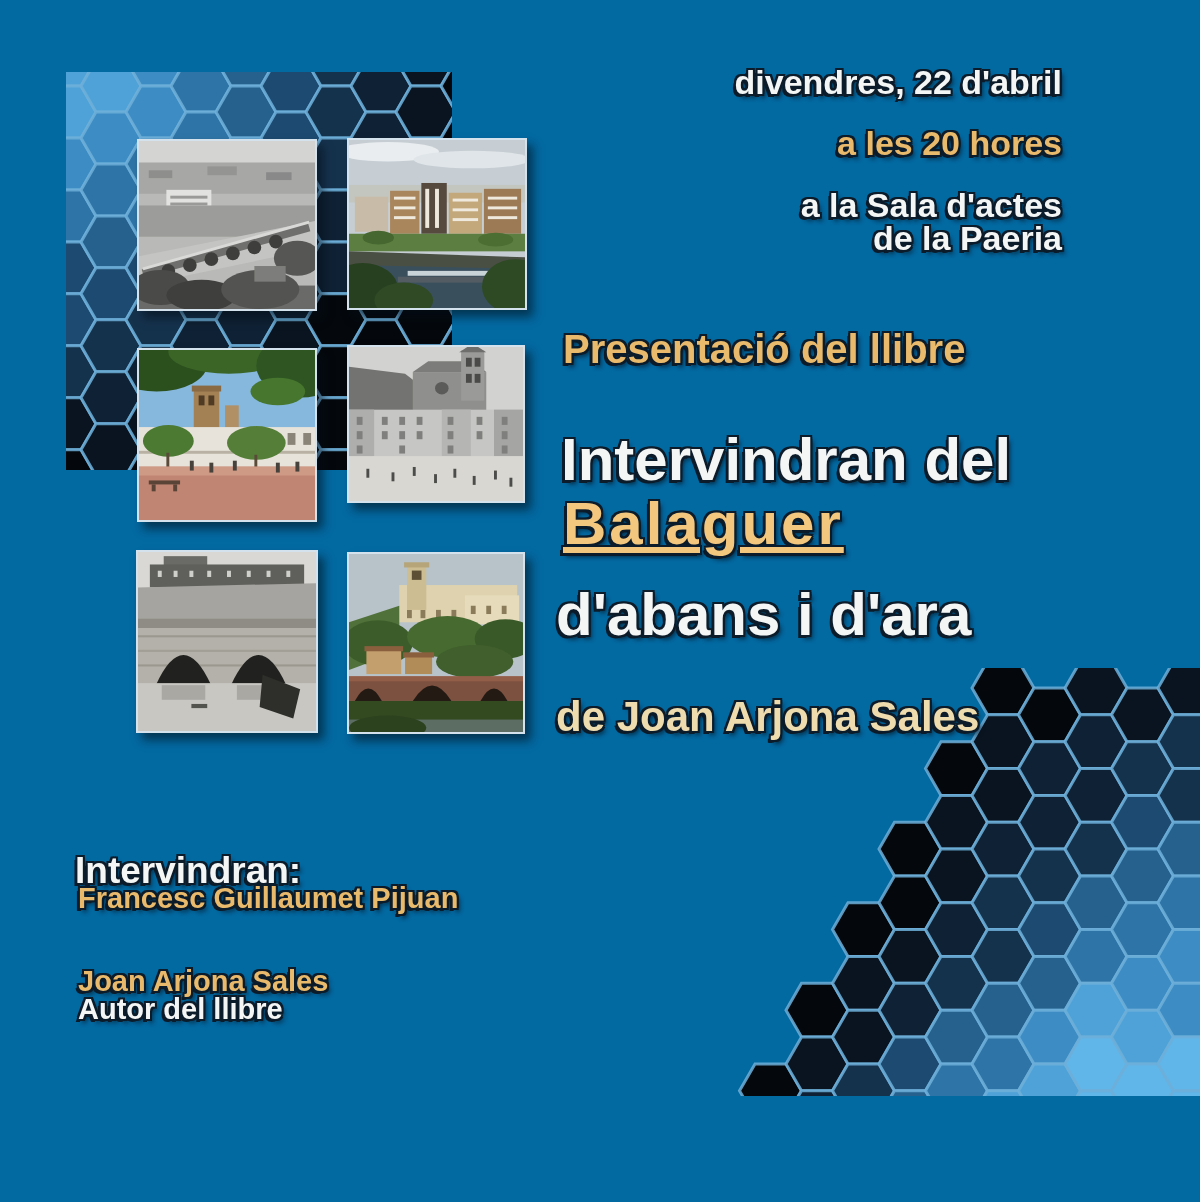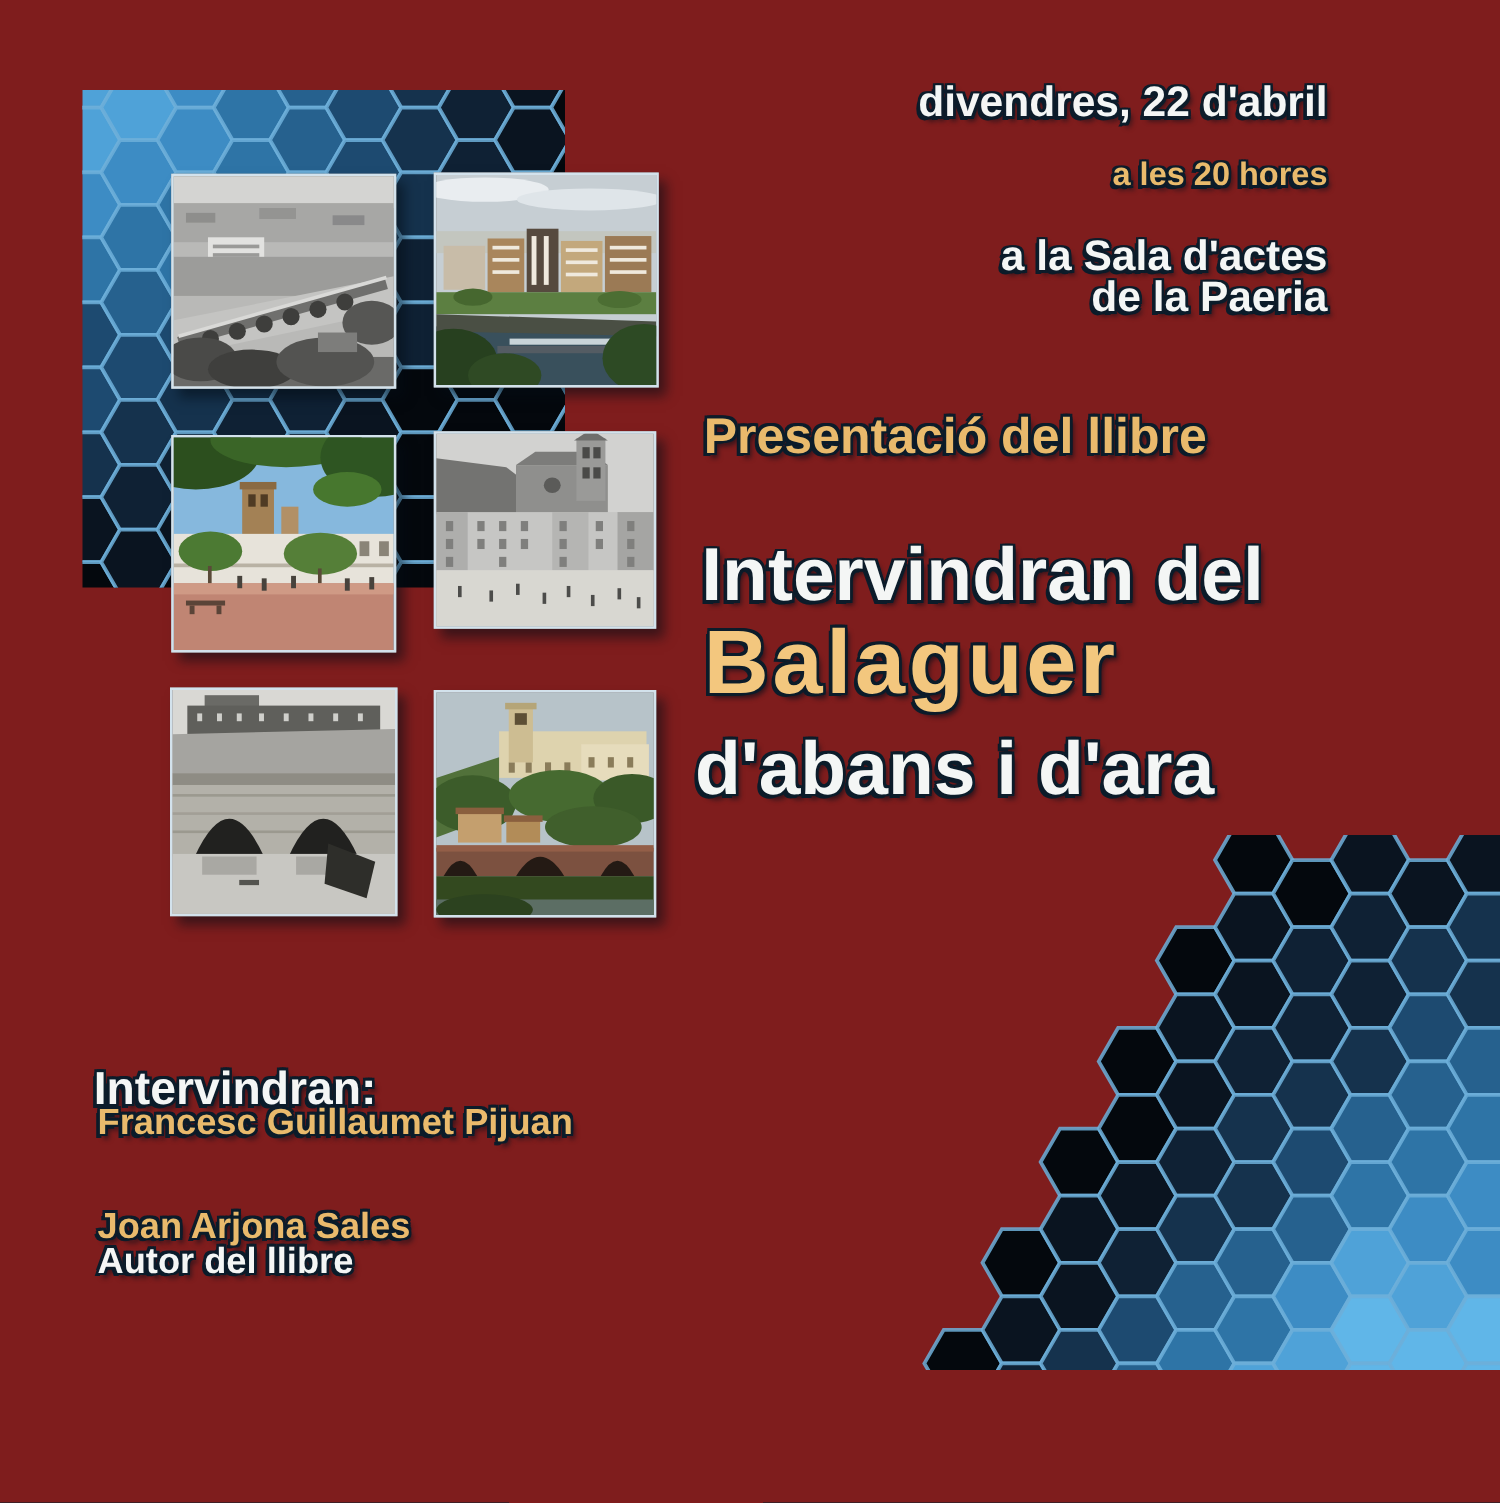--- a/index.html
+++ b/index.html
@@ -1,19 +1,19 @@
 <!DOCTYPE html>
 <html><head>
 <meta charset="utf-8">
 <style>
   :root { --o:#0c1c2a; }
   html,body { margin:0; padding:0; background:#10222f; }
   .poster {
     position:relative; width:1200px; height:1202px; overflow:hidden;
-    background:#7f1d1d;
+    background:#0369a1;
     font-family:"Liberation Sans","DejaVu Sans",sans-serif;
     font-weight:bold;
   }
   svg.hexlayer { position:absolute; z-index:1; }
   #hexTL { left:0; top:0; }
   #hexBR { left:710px; top:638px; }
 
   .photo {
     position:absolute; z-index:2;
     border:2px solid #d3e2ec;
@@ -30,25 +30,25 @@
       -2px 2px 0 var(--o), 0 2px 0 var(--o), 2px 2px 0 var(--o),
       -3px 3px 0 var(--o), 3px 4px 4px rgba(6,16,26,.65);
   }
   .white { color:#f4f6f5; }
   .gold  { color:#e9ba6c; }
   .gold2 { color:#f3c77e; }
   .pale  { color:#eedbae; }
 
   .right-col { text-align:right; right:138px; }
   #date-line   { top:65px;  font-size:34px; }
-  #time-line   { top:126px; font-size:26px; }
+  #time-line   { top:126px; font-size:34px; }
   #venue-block { top:189px; font-size:34px; line-height:33px; }
   #presentacio { left:563px; top:297px; font-size:40px;margin-top:32px; }
   #title1 { left:561px; top:429px; font-size:60px; }
-  #title2 { left:563px; top:493px; font-size:72px; letter-spacing:3px; }
+  #title2 { left:563px; top:493px; font-size:60px; letter-spacing:3px;text-decoration:underline; }
   #title3 { left:556px; top:584px; font-size:60px; }
   #author-line { left:556px; top:695px; font-size:42px; }
   #speakers-heading { left:75px; top:852px; font-size:37px; }
   #sp1-name { left:78px; top:883px; font-size:29px; }
   #sp1-role { left:78px; top:911px; font-size:29px; }
   #sp2-name { left:78px; top:966px; font-size:29px; }
   #sp2-role { left:78px; top:994px; font-size:29px; }
   .ital { font-style:italic; margin-left:8px; }
   .ital:empty { display:none; }
 
@@ -475,20 +475,21 @@
   <div class="txt right-col outlined white" id="date-line">divendres, 22 d'abril</div>
   <div class="txt right-col outlined gold" id="time-line">a les 20 hores</div>
   <div class="txt right-col outlined white" id="venue-block">
     <div>a la Sala d'actes</div>
     <div>de la Paeria</div>
   </div>
   <div class="txt outlined gold" id="presentacio">Presentació del llibre</div>
   <div class="txt outlined white" id="title1">Intervindran del</div>
   <div class="txt outlined gold2" id="title2">Balaguer</div>
   <div class="txt outlined white" id="title3">d'abans i d'ara</div>
+  <div class="txt outlined pale" id="author-line">de Joan Arjona Sales</div>
 
   <div class="txt outlined white" id="speakers-heading">Intervindran:</div>
   <div class="txt outlined gold" id="sp1-name">Francesc Guillaumet Pijuan</div>
   <div class="txt outlined gold" id="sp2-name">Joan Arjona Sales</div>
   <div class="txt outlined white" id="sp2-role">
     <span>Autor del llibre</span>
   </div>
 
 </div>
 

